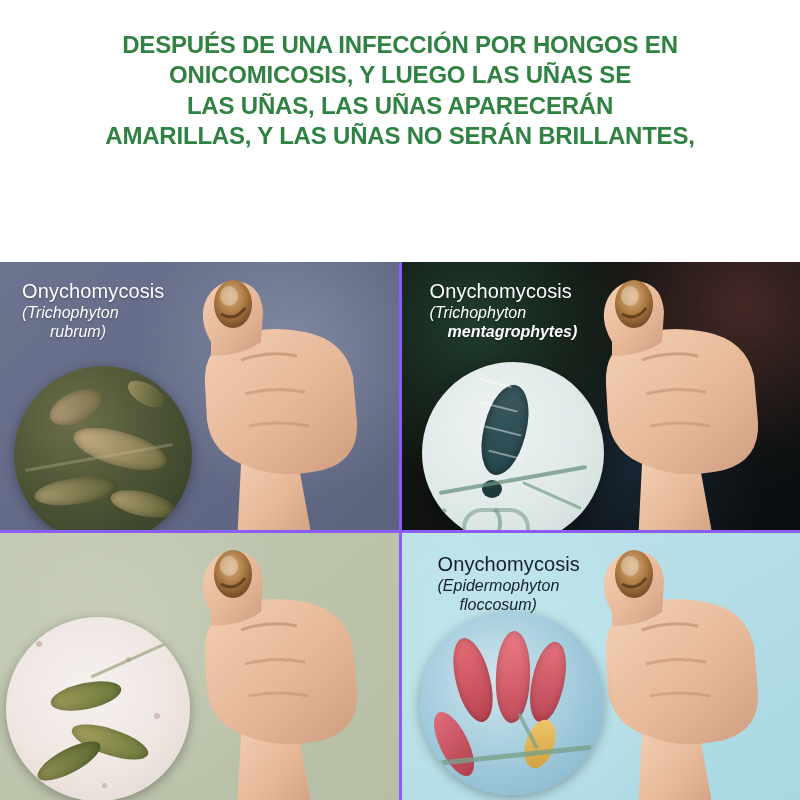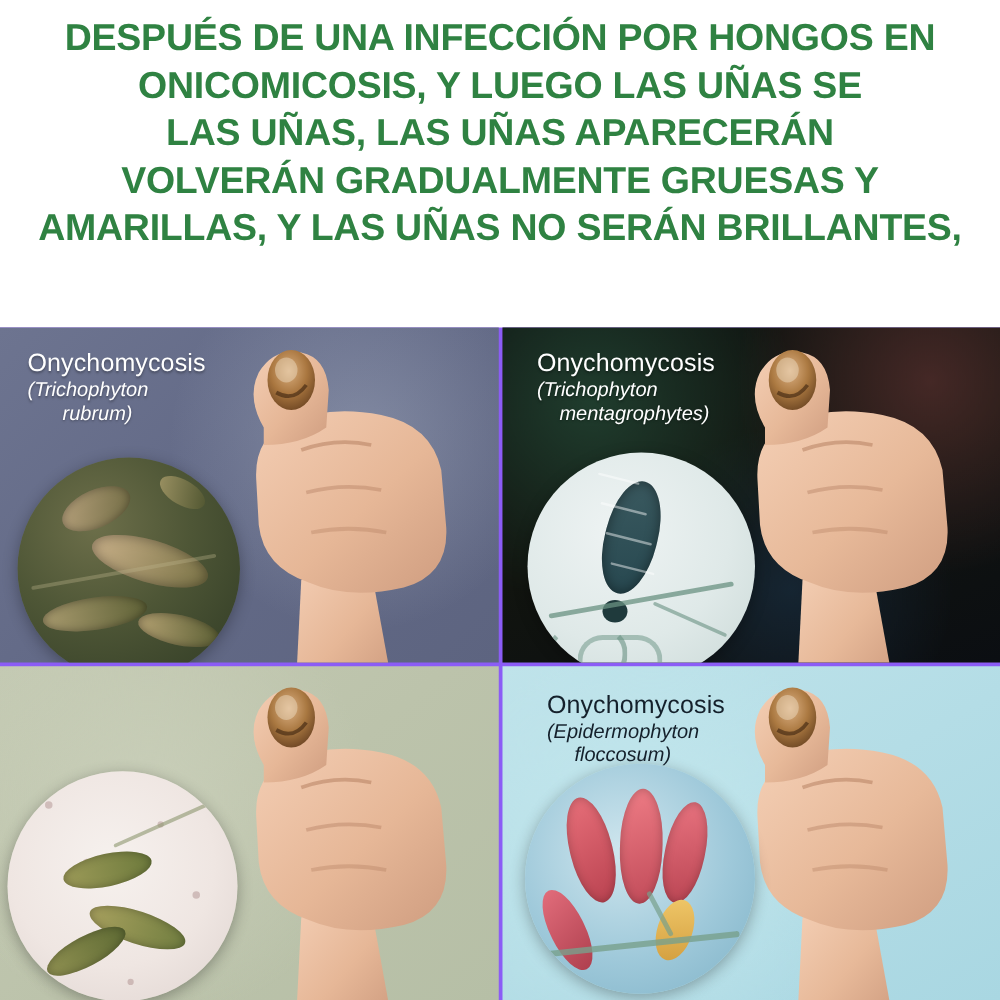--- a/index.html
+++ b/index.html
@@ -16,27 +16,27 @@
   .page {
     position: relative;
     width: 800px;
     height: 800px;
     background: #ffffff;
   }
 
   
   .headline {
     position: absolute;
-    top: 12px;
+    top: 30px;
     left: 0;
     width: 800px;
     text-align: center;
     color: #2f8242;
     font-weight: bold;
-    font-size: 30px;
+    font-size: 24px;
     line-height: 1.27;
     letter-spacing: -0.2px;
     font-family: "Liberation Sans", sans-serif;
     text-transform: uppercase;
     padding: 0 30px;
     box-sizing: border-box;
   }
   .headline .ln { display: block; white-space: nowrap; }
 
   
@@ -164,21 +164,20 @@
 </style>
 </head>
 <body>
 
 <div class="page">
 
   <div class="headline">
     <span class="ln">DESPUÉS DE UNA INFECCIÓN POR HONGOS EN</span>
     <span class="ln">ONICOMICOSIS, Y LUEGO LAS UÑAS SE</span>
     <span class="ln">LAS UÑAS, LAS UÑAS APARECERÁN</span>
-    <span class="ln">VOLVERÁN GRADUALMENTE GRUESAS Y</span>
     <span class="ln">AMARILLAS, Y LAS UÑAS NO SERÁN BRILLANTES,</span>
   </div>
 
   <div class="grid">
 
     <div class="cell bg-1">
       <div class="caption cap-light">
         <span class="cap-title">Onychomycosis</span>
         <span class="cap-sub">(Trichophyton</span>
         <span class="cap-sub" style="margin-top:0; padding-left:28px;">rubrum)</span>
@@ -222,21 +221,21 @@
           <ellipse cx="84" cy="32" rx="9" ry="10" fill="rgba(240,225,200,.45)"></ellipse>
           <path d="M76 50 Q90 58 100 44" stroke="rgba(60,35,15,.6)" stroke-width="3" fill="none"></path>
         </svg>
       </div>
     </div>
 
     <div class="cell bg-2">
       <div class="caption cap-light" style="left:28px;">
         <span class="cap-title">Onychomycosis</span>
         <span class="cap-sub">(Trichophyton</span>
-        <span class="cap-sub" style="margin-top:0; padding-left:18px;">mentagrophytes)</span>
+        <span class="cap-sub" style="margin-top:0; padding-left:18px;font-weight:bold;">mentagrophytes)</span>
       </div>
 
       <div class="micro micro-2">
         <div class="spore" style="left:62px; top:22px; width:42px; height:92px; border-radius:22px/46px; background:linear-gradient(160deg,#3b5a60,#26474f); transform:rotate(14deg); box-shadow:inset 0 0 10px rgba(0,0,0,.45);"></div>
         <div class="hypha" style="left:56px; top:20px; width:34px; height:2px; background:rgba(255,255,255,.45); transform:rotate(14deg);"></div>
         <div class="hypha" style="left:58px; top:44px; width:38px; height:2px; background:rgba(255,255,255,.45); transform:rotate(14deg);"></div>
         <div class="hypha" style="left:62px; top:68px; width:38px; height:2px; background:rgba(255,255,255,.45); transform:rotate(14deg);"></div>
         <div class="hypha" style="left:66px; top:92px; width:36px; height:2px; background:rgba(255,255,255,.45); transform:rotate(14deg);"></div>
         <div class="spore" style="left:60px; top:118px; width:20px; height:18px; background:#1f3a3c;"></div>
         <div class="hypha" style="left:16px; top:116px; width:150px; height:4px; background:rgba(105,145,130,.75); transform:rotate(-10deg);"></div>

